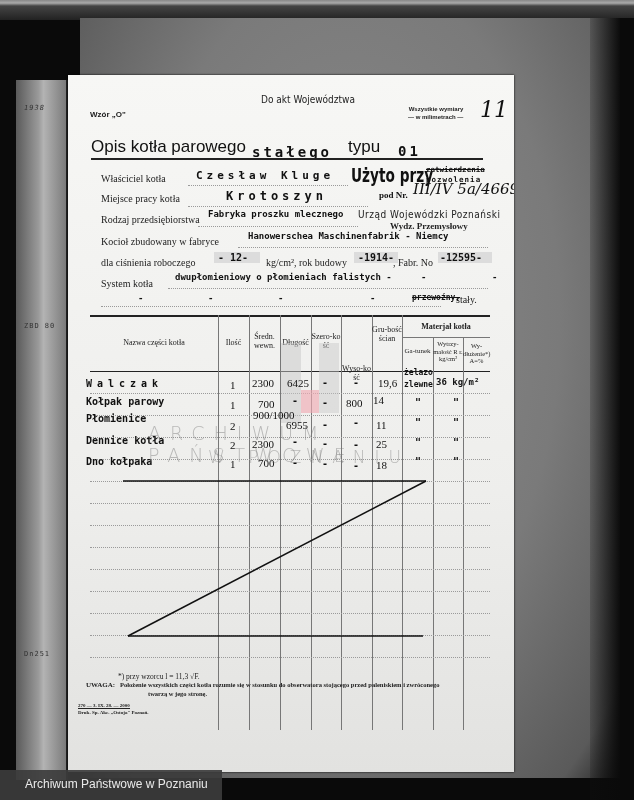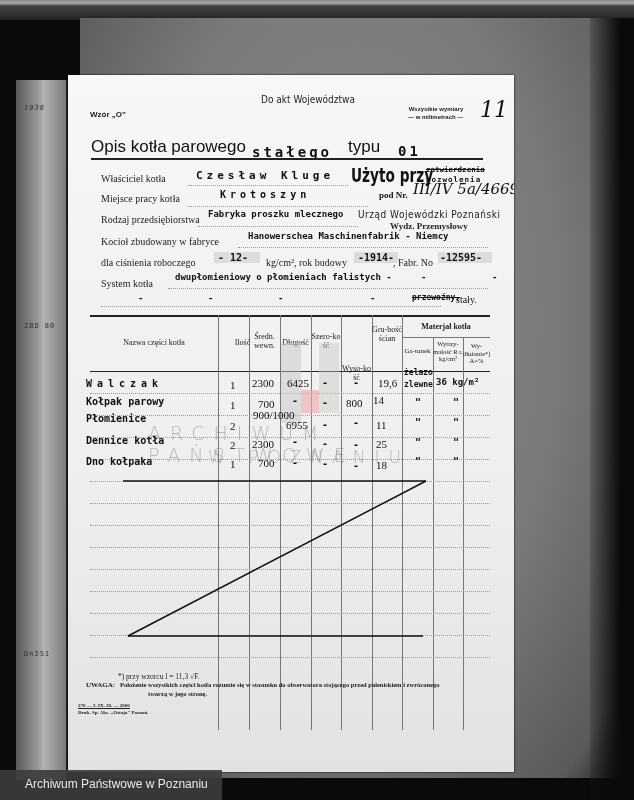--- a/index.html
+++ b/index.html
@@ -88,21 +88,21 @@
   <div class="abs typed" style="left:184px; top:69px; font-size:14px; letter-spacing:3px;">stałego</div>
   <div class="abs print-sans" style="left:280px; top:62px; font-size:17px; color:#111;">typu</div>
   <div class="abs typed" style="left:330px; top:68px; font-size:14px; letter-spacing:3px;">01</div>
   <div class="solid-rule" style="left:23px; top:83px; width:392px; border-top-width:2px;"></div>
 
   <div class="abs print-serif" style="left:33px; top:98px; font-size:10px; color:#222;">Właściciel kotła</div>
   <div class="abs typed" style="left:128px; top:94px; font-size:11px; letter-spacing:4px;">Czesław Kluge</div>
   <div class="rule" style="left:120px; top:110px; width:160px;"></div>
 
   <div class="abs print-serif" style="left:33px; top:118px; font-size:10px; color:#222;">Miejsce pracy kotła</div>
-  <div class="abs typed" style="left:152px; top:114px; font-size:10px; letter-spacing:4px;">Krotoszyn</div>
+  <div class="abs typed" style="left:158px; top:114px; font-size:12px; letter-spacing:4px;">Krotoszyn</div>
   <div class="rule" style="left:120px; top:131px; width:180px;"></div>
 
   <div class="abs print-serif" style="left:33px; top:139px; font-size:10px; color:#222;">Rodzaj przedsiębiorstwa</div>
   <div class="abs typed" style="left:140px; top:134px; font-size:9px;">Fabryka proszku mlecznego</div>
   <div class="rule" style="left:130px; top:151px; width:160px;"></div>
 
   <div class="abs print-serif" style="left:33px; top:161px; font-size:10px; color:#222;">Kocioł zbudowany w fabryce</div>
   <div class="abs typed" style="left:180px; top:156px; font-size:9px;">Hanowerschea Maschinenfabrik - Niemcy</div>
   <div class="rule" style="left:170px; top:172px; width:250px;"></div>
 
@@ -157,21 +157,21 @@
   <div class="rule" style="left:22px; top:428px; width:400px;"></div>
   <div class="rule" style="left:22px; top:450px; width:400px;"></div>
   <div class="rule" style="left:22px; top:472px; width:400px;"></div>
   <div class="rule" style="left:22px; top:494px; width:400px;"></div>
   <div class="rule" style="left:22px; top:516px; width:400px;"></div>
   <div class="rule" style="left:22px; top:538px; width:400px;"></div>
   <div class="rule" style="left:22px; top:560px; width:400px;"></div>
   <div class="rule" style="left:22px; top:582px; width:400px;"></div>
 
   <div class="th" style="left:22px; top:263px; width:128px;">Nazwa części kotła</div>
-  <div class="th" style="left:159px; top:263px; width:31px;">Ilość</div>
+  <div class="th" style="left:150px; top:263px; width:31px;">Ilość</div>
   <div class="th" style="left:181px; top:257px; width:31px; white-space:normal;">Średn. wewn.</div>
   <div class="th" style="left:212px; top:263px; width:31px;">Długość</div>
   <div class="th" style="left:243px; top:257px; width:30px; white-space:normal; word-break:break-all;">Szero-kość</div>
   <div class="th" style="left:273px; top:257px; width:31px; white-space:normal; word-break:break-all;margin-top:32px;">Wyso-kość</div>
   <div class="th" style="left:304px; top:250px; width:30px; white-space:normal;">Gru-bość ścian</div>
   <div class="th" style="left:334px; top:247px; width:88px; font-weight:bold;">Materjał kotła</div>
   <div class="th" style="left:334px; top:272px; width:31px; white-space:normal; word-break:break-all; font-size:7px;">Ga-tunek</div>
   <div class="th" style="left:365px; top:265px; width:30px; white-space:normal; font-size:6.5px; line-height:7.5px;">Wytrzy-małość R r. kg/cm²</div>
   <div class="th" style="left:395px; top:267px; width:27px; white-space:normal; font-size:6.5px; line-height:7.5px;">Wy-dłużenie*) A=%</div>
 

